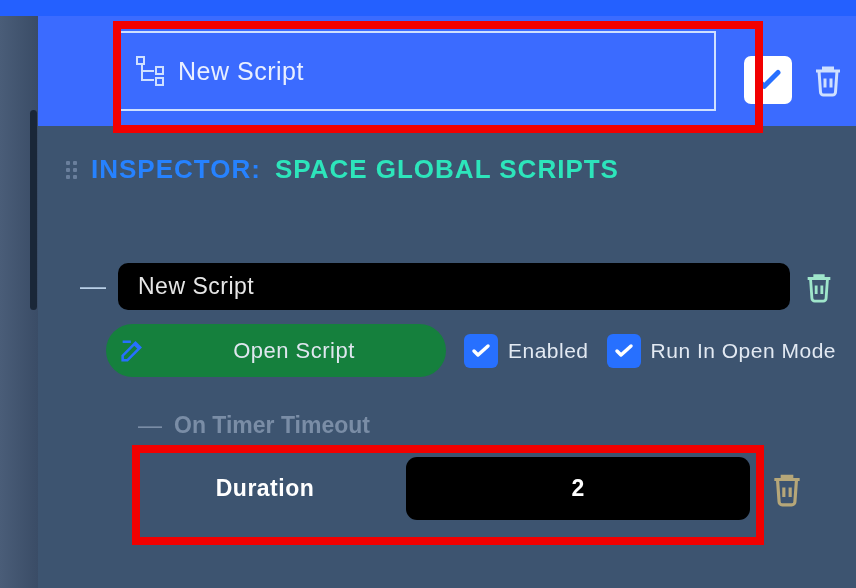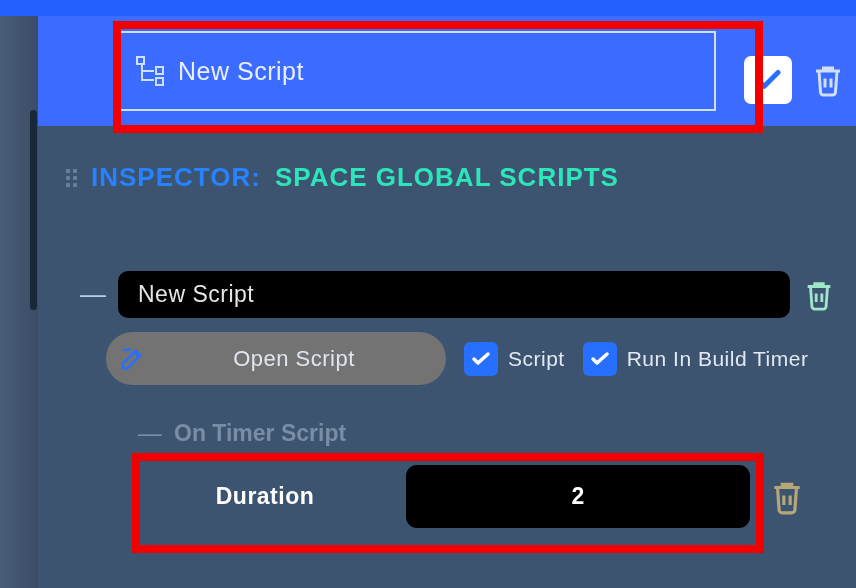--- a/index.html
+++ b/index.html
@@ -114,21 +114,21 @@
     display: flex;
     align-items: center;
     justify-content: center;
     cursor: pointer;
   }
   .trash-btn-top svg { width: 36px; height: 36px; }
   .content {
     position: absolute;
     left: 38px; right: 0; top: 126px; bottom: 0;
     background: #3d5470;
-    padding: 36px 20px 0 28px;
+    padding: 28px 20px 0 28px;
   }
   .inspector-label {
     display: flex;
     align-items: center;
     gap: 14px;
     font-size: 26px;
     font-weight: 800;
     letter-spacing: 1px;
   }
   .drag-dots {
@@ -174,21 +174,21 @@
   .controls-row {
     display: flex;
     align-items: center;
     gap: 18px;
     margin-top: 14px;
     padding-left: 40px;
   }
   .open-script-btn {
     display: flex;
     align-items: center;
-    background: #737373;
+    background: #15803d;
     border-radius: 28px;
     height: 53px;
     padding: 0 26px 0 12px;
     gap: 22px;
     cursor: pointer;
     width: 340px;
     justify-content: flex-start;
   }
   .pencil-box {
     width: 28px; height: 28px;
@@ -342,36 +342,36 @@
           </svg>
       </div>
       <span class="open-script-text">Open Script</span>
     </div>
     <div class="check-ctrl">
       <div class="checkbox">
         <svg viewBox="0 0 24 24">
             <path fill="none" stroke="#fff" stroke-width="3.5" stroke-linecap="round" stroke-linejoin="round" d="M5 12l4 4L19 7"></path>
           </svg>
       </div>
-      <span class="check-label">Script</span>
+      <span class="check-label">Enabled</span>
     </div>
     <div class="check-ctrl">
       <div class="checkbox">
         <svg viewBox="0 0 24 24">
             <path fill="none" stroke="#fff" stroke-width="3.5" stroke-linecap="round" stroke-linejoin="round" d="M5 12l4 4L19 7"></path>
           </svg>
       </div>
-      <span class="check-label">Run In Build Timer</span>
+      <span class="check-label">Run In Open Mode</span>
     </div>
   </div>
 
   <div class="sub-section">
     <div class="sub-header">
       <span class="sub-dash">—</span>
-      <span>On Timer Script</span>
+      <span>On Timer Timeout</span>
     </div>
     <div class="duration-row">
       <div class="red-box-bottom"></div>
       <span class="dur-label">Duration</span>
       <div class="dur-value">2</div>
       <div class="trash-dur">
         <svg viewBox="0 0 24 24">
             <path fill="none" stroke="#b6a779" stroke-width="2" d="M4 6h16M9 6V4h6v2M6 6l1 14a2 2 0 002 2h6a2 2 0 002-2l1-14M10 11v6M14 11v6"></path>
           </svg>
       </div>

